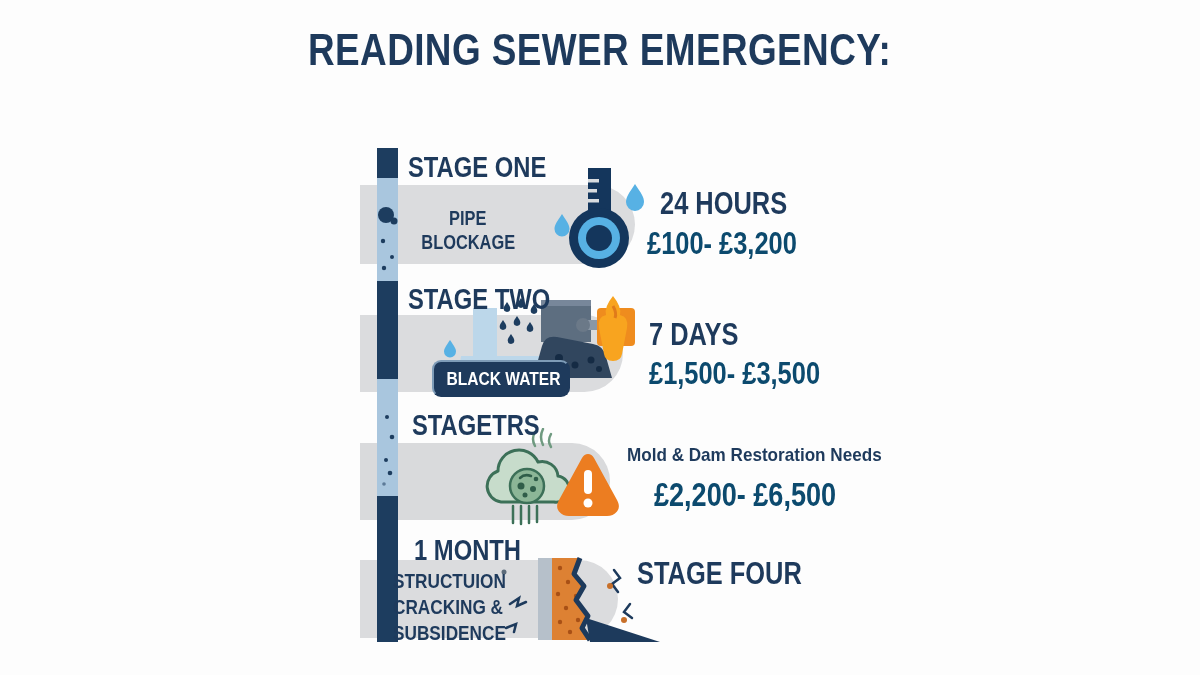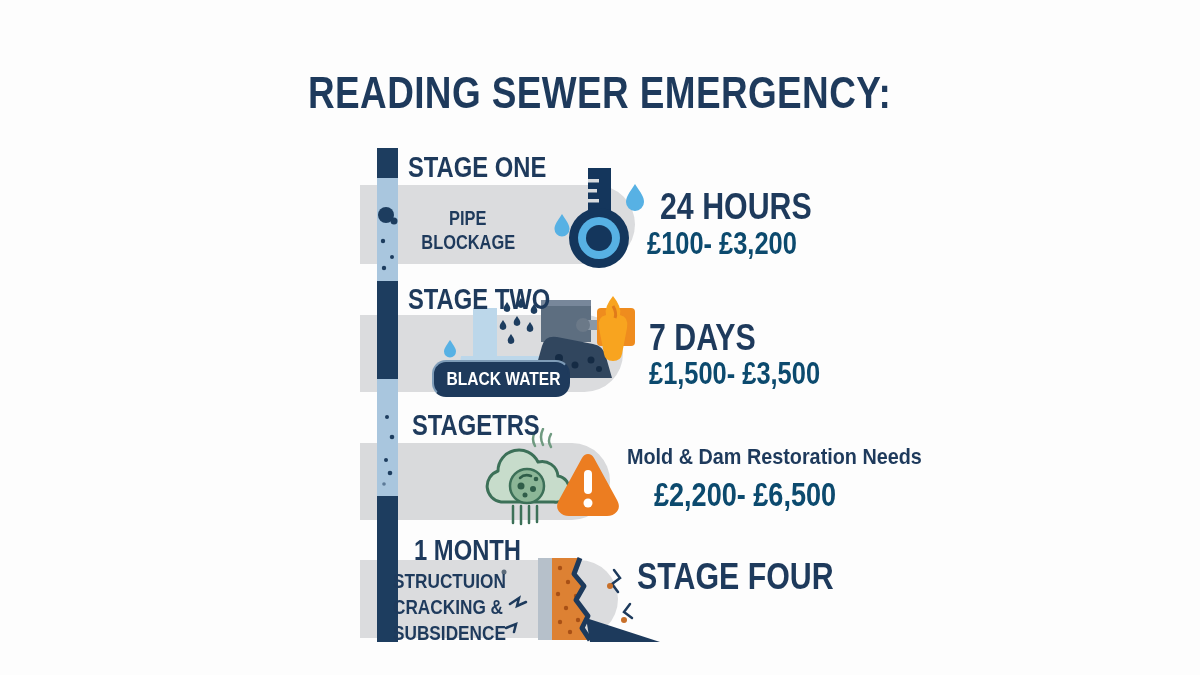--- a/index.html
+++ b/index.html
@@ -5,36 +5,36 @@
   html,body{margin:0;padding:0;background:#ffffff;}
   .canvas{
     position:relative;width:1200px;height:675px;background:#fdfdfd;overflow:hidden;
     font-family:"Liberation Sans","DejaVu Sans",sans-serif;
   }
   .abs{position:absolute;}
   .cond{display:inline-block;transform:scaleX(0.82);transform-origin:0 50%;white-space:nowrap;}
   .cond-c{display:inline-block;transform:scaleX(0.82);transform-origin:50% 50%;white-space:nowrap;}
   .navy{color:#1e3a5c;}
   .orange{color:#e0762f;}
-  .title-wrap{top:26px;left:0;width:1200px;text-align:center;line-height:1.08;margin-top:43px;}
+  .title-wrap{top:26px;left:0;width:1200px;text-align:center;line-height:1.08;}
   .title-l1{font-size:45px;font-weight:bold;letter-spacing:0.5px;}
   .title-l2{font-size:40px;font-weight:bold;letter-spacing:0.5px;}
   .band{background:#dbdcde;border-radius:0 40px 40px 0;z-index:1;}
   .band3{border-radius:0 38px 38px 0;background:#d9dadc;}
   .stage-h{font-size:29px;font-weight:bold;color:#1e3a5c;z-index:4;}
   .band-text{font-size:20px;font-weight:bold;color:#1e3a5c;line-height:1.22;z-index:4;}
   .badge{
     background:#1e3a5c;border:2px solid #1e3a5c;border-top-color:#7e9cb8;border-left-color:#7e9cb8;
     border-radius:9px;color:#ffffff;font-size:19px;font-weight:bold;text-align:center;
     line-height:33px;z-index:5;
   }
-  .time-text{font-size:37px;font-weight:bold;color:#1e3a5c;z-index:4;}
+  .time-text{font-size:31px;font-weight:bold;color:#1e3a5c;z-index:4;}
   .cost-text{font-size:31px;font-weight:bold;color:#0c4a6e;z-index:4;}
   .cost-big{font-size:33px;}
-  .note-text{font-size:22px;font-weight:bold;color:#1e3a5c;z-index:4;text-align:right;}
+  .note-text{font-size:19px;font-weight:bold;color:#1e3a5c;z-index:4;text-align:right;}
   .icon{z-index:3;}
   .bar{z-index:2;}
 </style>
 </head>
 <body>
 
 <div class="canvas">
 
   <div class="abs title-wrap">
     <div class="title-l1 navy"><span class="cond-c">READING SEWER EMERGENCY:</span></div>
@@ -120,21 +120,21 @@
       <circle cx="162" cy="73" r="3"></circle>
     </g>
 
     <rect x="146" y="24" width="18" height="10" fill="#8a97a5"></rect>
     <circle cx="146" cy="29" r="7" fill="#6b7988"></circle>
 
     <rect x="160" y="12" width="38" height="38" rx="4" fill="#ef8c1e"></rect>
     <path d="M176,0 q9,11 7,19 q9,2 7,13 l-5,26 q-1,7 -9,7 q-8,0 -9,-7 l-5,-26 q-2,-11 7,-13 q-2,-8 7,-19 z" fill="#f8a41f"></path>
     <path d="M176,10 q4,7 2,12" stroke="#e07b1a" stroke-width="3" fill="none"></path>
   </svg>
-  <div class="abs badge" style="left:432px;top:360px;width:134px;height:33px;border-radius:14px;">
+  <div class="abs badge" style="left:432px;top:360px;width:134px;height:33px;">
     <span class="cond-c">BLACK WATER</span>
   </div>
   <div class="abs time-text" style="left:649px;top:317px;">
     <span class="cond">7 DAYS</span>
   </div>
   <div class="abs cost-text" style="left:649px;top:356px;">
     <span class="cond">£1,500- £3,500</span>
   </div>
 
   <div class="abs stage-h" style="left:412px;top:409px;">

